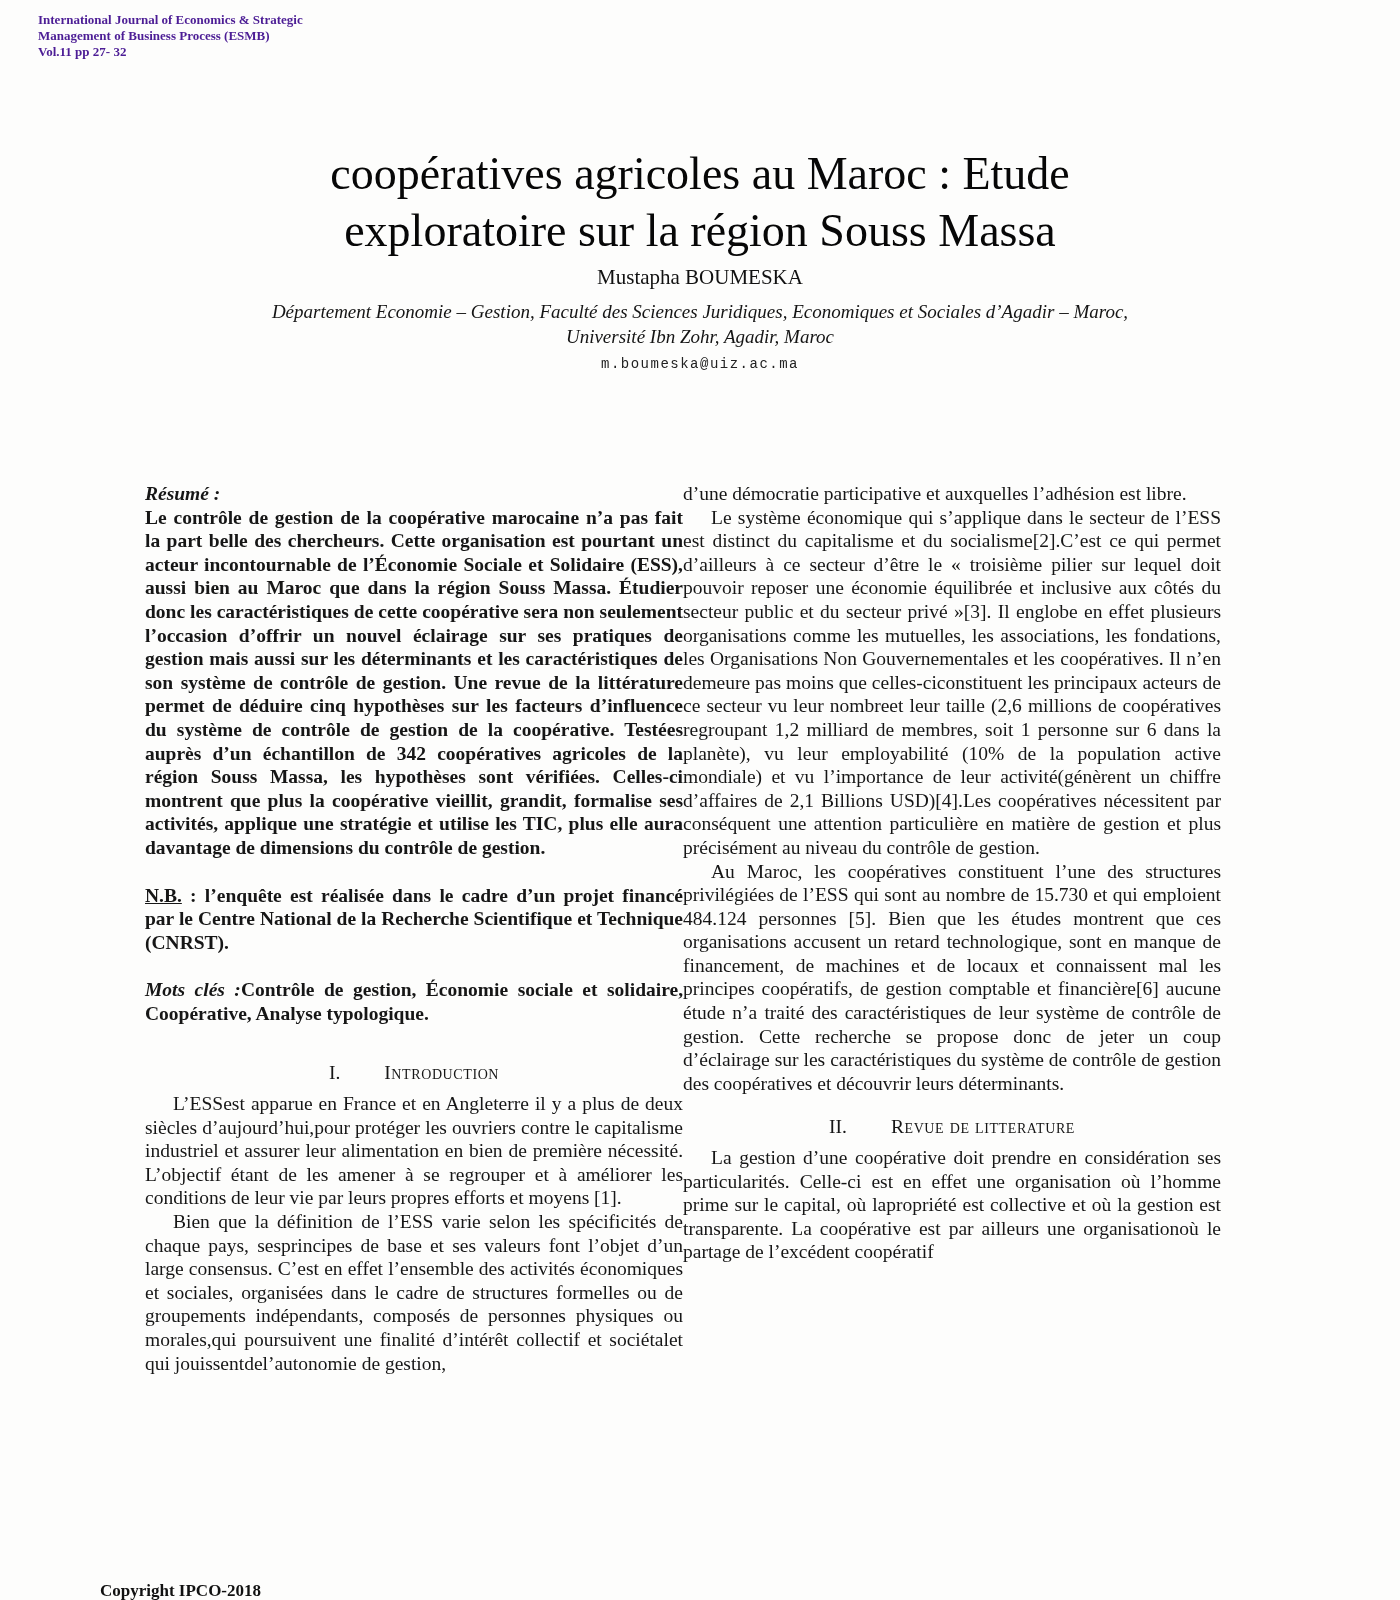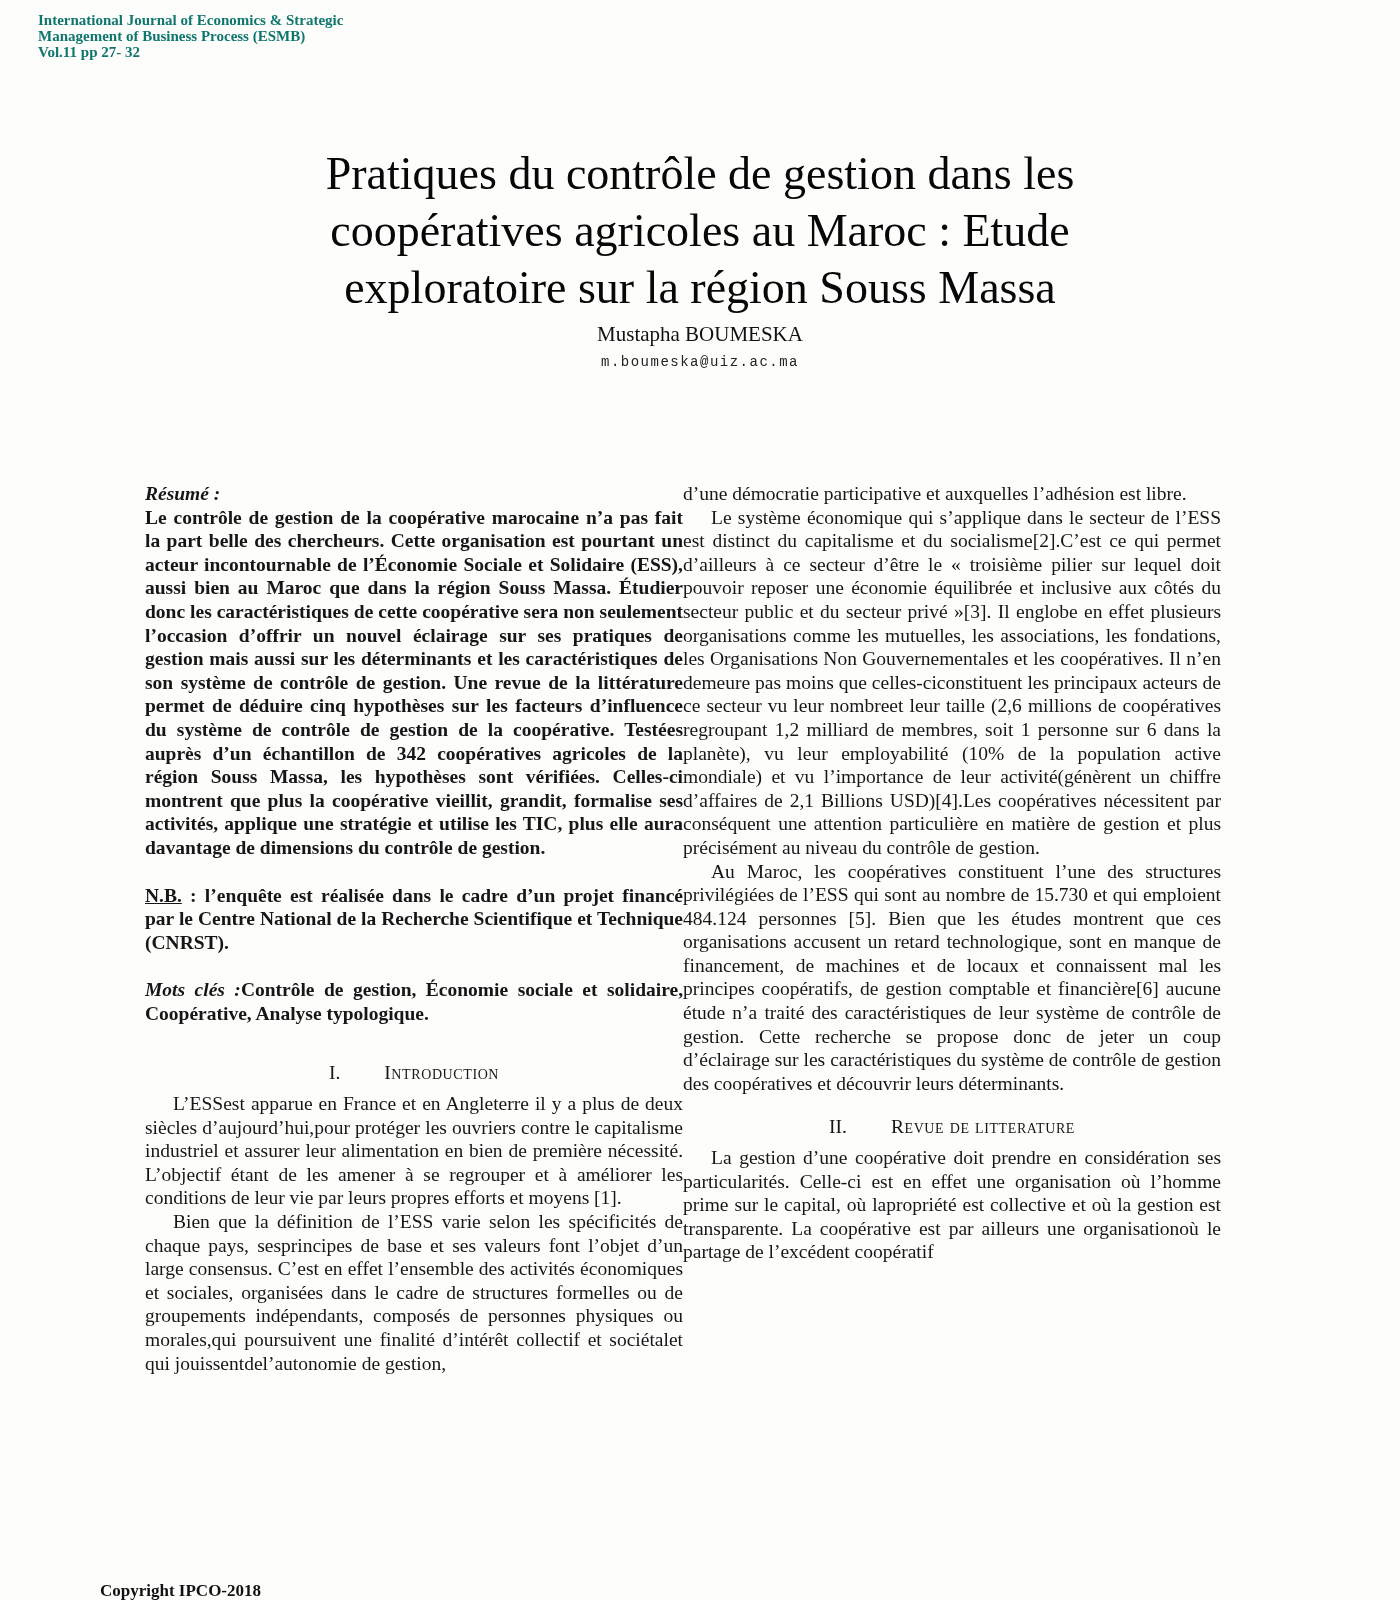--- a/index.html
+++ b/index.html
@@ -10,24 +10,24 @@
     height: 1600px;
     background: #fdfdfc;
     font-family: "Liberation Serif", serif;
     color: #161616;
     overflow: hidden;
   }
   .journal-header {
     position: absolute;
     left: 38px;
     top: 12px;
-    font-size: 15px;
+    font-size: 13px;
     font-weight: bold;
     line-height: 16px;
-    color: #0f766e;
+    color: #4c1d95;
   }
   .title-block {
     position: absolute;
     left: 0;
     top: 145px;
     width: 100%;
     text-align: center;
   }
   .title-line {
     font-size: 46px;
@@ -91,24 +91,27 @@
 
 <div class="page">
 
   <div class="journal-header">
     <div>International Journal of Economics &amp; Strategic</div>
     <div>Management of Business Process (ESMB)</div>
     <div>Vol.11 pp 27- 32</div>
   </div>
 
   <div class="title-block">
-    <div class="title-line">Pratiques du contrôle de gestion dans les</div>
     <div class="title-line">coopératives agricoles au Maroc : Etude</div>
     <div class="title-line">exploratoire sur la région Souss Massa</div>
     <div class="author">Mustapha BOUMESKA</div>
+    <div class="affiliation">
+      <div>Département Economie – Gestion, Faculté des Sciences Juridiques, Economiques et Sociales d’Agadir – Maroc,</div>
+      <div>Université Ibn Zohr, Agadir, Maroc</div>
+    </div>
     <div class="email">m.boumeska@uiz.ac.ma</div>
   </div>
 
   <div class="columns">
 
     <div class="col">
       <p class="bold-par"><span class="abstract-label">Résumé :</span><span>Le contrôle de gestion de la coopérative marocaine n’a pas fait la part belle des chercheurs. Cette organisation est pourtant un acteur incontournable de l’Économie Sociale et Solidaire (ESS), aussi bien au Maroc que dans la région Souss Massa. Étudier donc les caractéristiques de cette coopérative sera non seulement l’occasion d’offrir un nouvel éclairage sur ses pratiques de gestion mais aussi sur les déterminants et les caractéristiques de son système de contrôle de gestion. Une revue de la littérature permet de déduire cinq hypothèses sur les facteurs d’influence du système de contrôle de gestion de la coopérative. Testées auprès d’un échantillon de 342 coopératives agricoles de la région Souss Massa, les hypothèses sont vérifiées. Celles-ci montrent que plus la coopérative vieillit, grandit, formalise ses activités, applique une stratégie et utilise les TIC, plus elle aura davantage de dimensions du contrôle de gestion.</span></p>
 
       <p class="bold-par par-gap"><span class="label-underline">N.B.</span><span> : l’enquête est réalisée dans le cadre d’un projet financé par le Centre National de la Recherche Scientifique et Technique (CNRST).</span></p>
 

